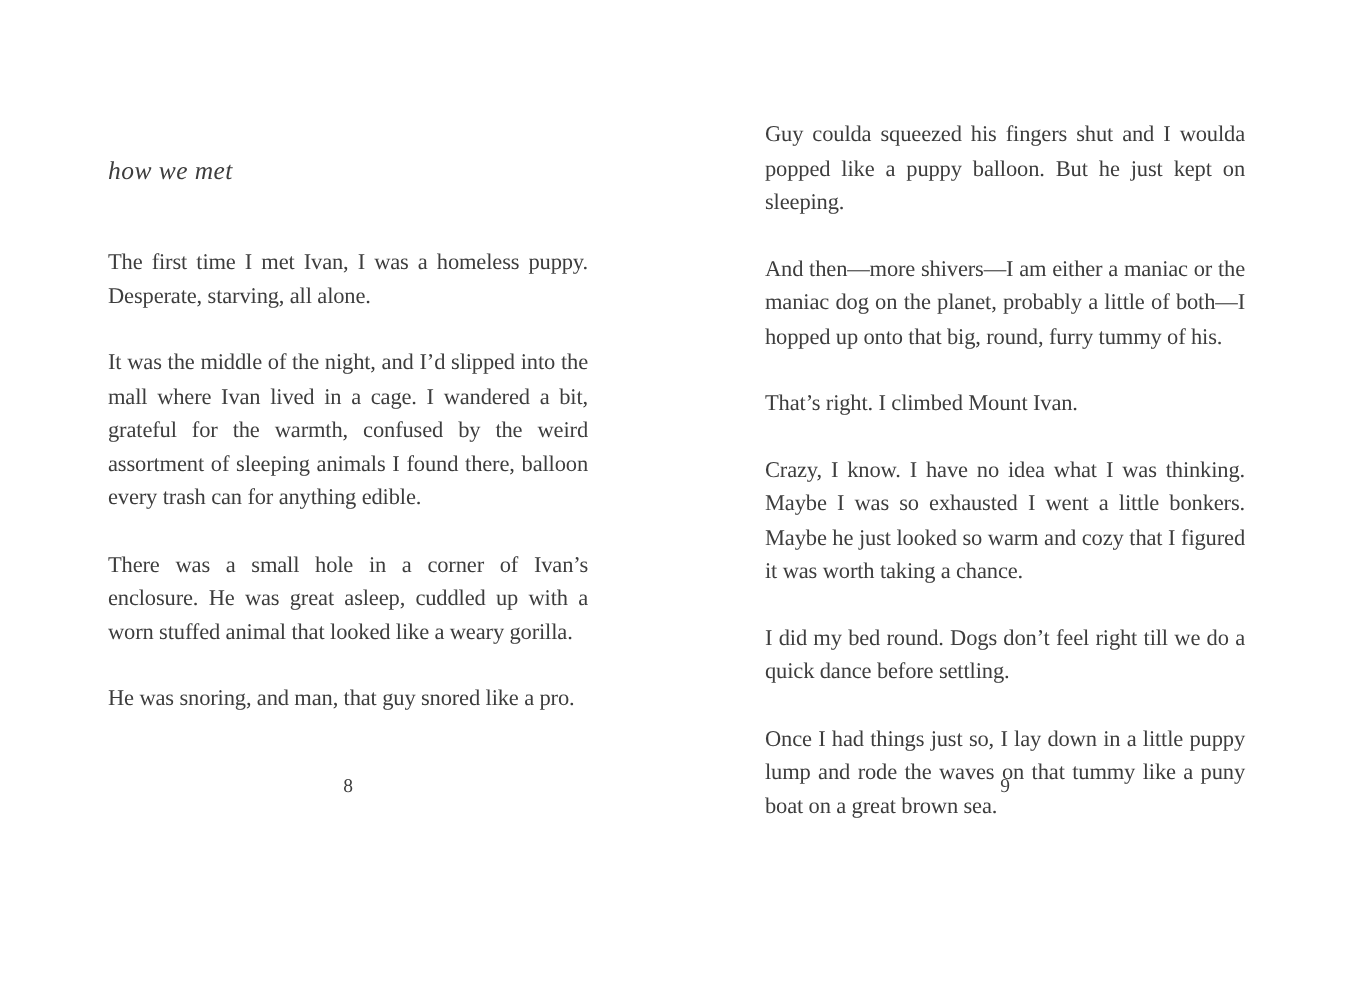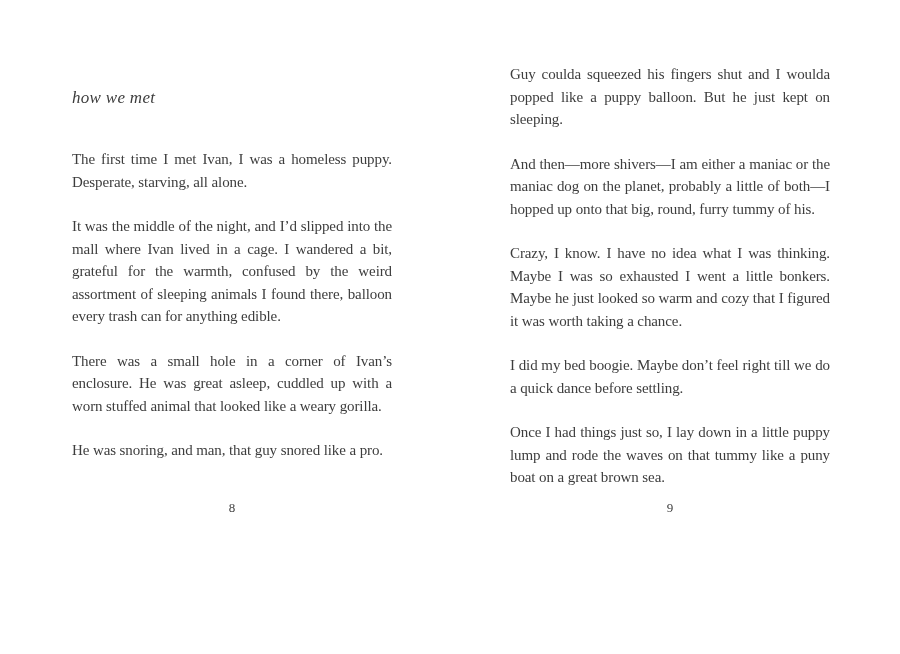--- a/index.html
+++ b/index.html
@@ -13,21 +13,21 @@
     overflow: hidden;
     font-family: "Liberation Serif", serif;
   }
   .spread {
     position: relative;
     width: 900px;
     height: 654px;
   }
   .page {
     position: absolute;
-    top: 0;
+    top: 16px;
     height: 567px;
   }
   .page.left  { left: 72px;  width: 320px; }
   .page.right { left: 510px; width: 320px; }
 
   .chapter-title {
     position: absolute;
     top: 88px;
     left: 0;
     width: 100%;
@@ -76,20 +76,21 @@
       <p>There was a small hole in a corner of Ivan’s enclosure. He was great asleep, cuddled up with a worn stuffed animal that looked like a weary gorilla.</p>
       <p>He was snoring, and man, that guy snored like a pro.</p>
     </div>
     <div class="folio">8</div>
   </section>
 
   <section class="page right">
     <div class="body-text">
       <p>Guy coulda squeezed his fingers shut and I woulda popped like a puppy balloon. But he just kept on sleeping.</p>
       <p>And then—more shivers—I am either a maniac or the maniac dog on the planet, probably a little of both—I hopped up onto that big, round, furry tummy of his.</p>
+      <p>That’s right. I climbed Mount Ivan.</p>
       <p>Crazy, I know. I have no idea what I was thinking. Maybe I was so exhausted I went a little bonkers. Maybe he just looked so warm and cozy that I figured it was worth taking a chance.</p>
-      <p>I did my bed boogie. Maybe don’t feel right till we do a quick dance before settling.</p>
+      <p>I did my bed round. Dogs don’t feel right till we do a quick dance before settling.</p>
       <p>Once I had things just so, I lay down in a little puppy lump and rode the waves on that tummy like a puny boat on a great brown sea.</p>
     </div>
     <div class="folio">9</div>
   </section>
 
 </div>
 
 </body></html>

